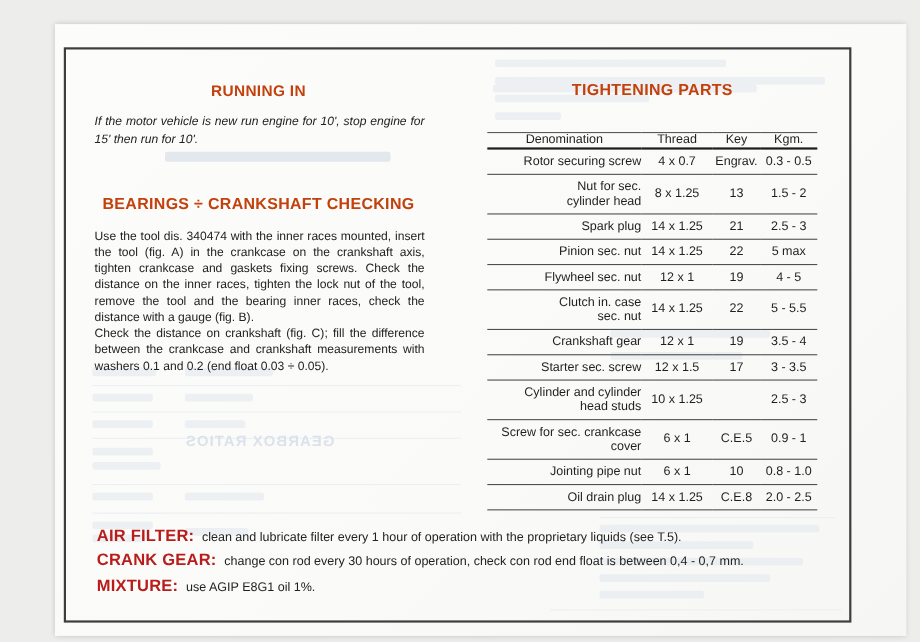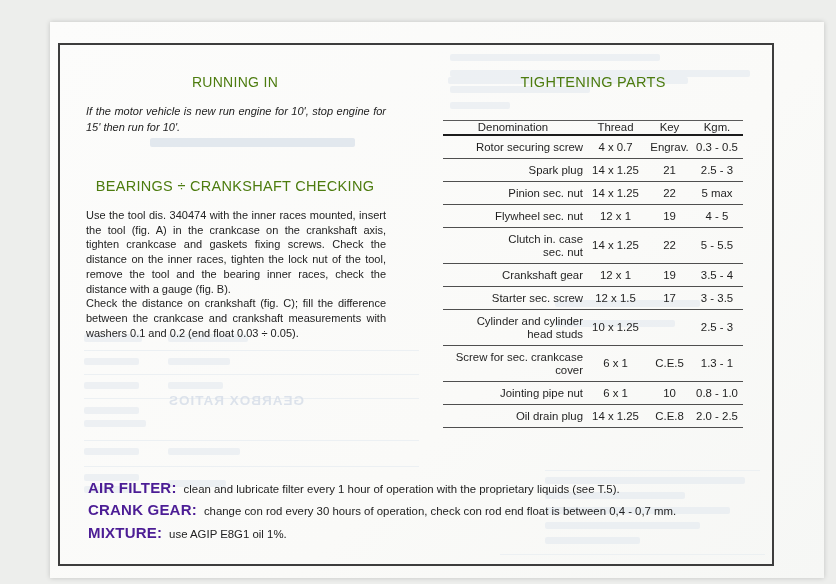--- a/index.html
+++ b/index.html
@@ -13,21 +13,21 @@
     position:absolute;left:50px;top:22px;width:774px;height:556px;
     background:linear-gradient(135deg,#fcfcfb 0%,#fafaf8 60%,#f6f7f5 100%);
     box-shadow:0 0 5px rgba(0,0,0,0.18);
   }
   .frame{
     position:absolute;left:58px;top:43px;width:712px;height:519px;
     border:2px solid #3d3d3d;
   }
   
   .h-center{
-    position:absolute;text-align:center;font-weight:normal;color:#4d7c0f;
+    position:absolute;text-align:center;font-weight:bold;color:#c2410c;
     letter-spacing:.3px;
   }
   .running-title{left:86px;top:74px;width:298px;font-size:14px;}
   .intro{
     position:absolute;left:86px;top:103px;width:300px;
     font-size:11px;line-height:16px;text-align:justify;color:#222;font-style:italic;
   }
   .bearings-title{left:86px;top:178px;width:298px;font-size:14.5px;}
   .bearings-body{
     position:absolute;left:86px;top:208px;width:300px;
@@ -47,21 +47,21 @@
     padding:0 0;line-height:13px;color:#1f1f1f;
   }
   table.tbl td{
     border-bottom:1.3px solid #4f4f4f;
     padding:4.5px 0;line-height:13px;vertical-align:middle;
   }
   td.d{padding-left:7px;white-space:pre-line;text-align:right;}
   td.c{text-align:center;}
   
   .footer-item{position:absolute;left:88px;white-space:nowrap;}
-  .footer-label{font-weight:bold;font-size:15px;color:#4c1d95;letter-spacing:.2px;}
+  .footer-label{font-weight:bold;font-size:15px;color:#b91c1c;letter-spacing:.2px;}
   .footer-text{font-size:11.4px;color:#222;margin-left:7px;}
   .fi-1{top:479px;}
   .fi-2{top:501px;}
   .fi-3{top:524px;}
   
   .bleed{
     position:absolute;background:#e2e8ef;opacity:.55;border-radius:2px;
     filter:blur(.6px);pointer-events:none;
   }
   .bleed.dk{background:#d8e0ea;opacity:.7;}
@@ -144,20 +144,27 @@
     </tr>
   </thead>
   <tbody>
     <tr>
       <td class="d">Rotor securing screw</td>
       <td class="c">4 x 0.7</td>
       <td class="c">Engrav.</td>
       <td class="c">0.3 - 0.5</td>
     </tr>
     <tr>
+      <td class="d">Nut for sec.
+cylinder head</td>
+      <td class="c">8 x 1.25</td>
+      <td class="c">13</td>
+      <td class="c">1.5 - 2</td>
+    </tr>
+    <tr>
       <td class="d">Spark plug</td>
       <td class="c">14 x 1.25</td>
       <td class="c">21</td>
       <td class="c">2.5 - 3</td>
     </tr>
     <tr>
       <td class="d">Pinion sec. nut</td>
       <td class="c">14 x 1.25</td>
       <td class="c">22</td>
       <td class="c">5 max</td>
@@ -192,21 +199,21 @@
 head studs</td>
       <td class="c">10 x 1.25</td>
       <td class="c"></td>
       <td class="c">2.5 - 3</td>
     </tr>
     <tr>
       <td class="d">Screw for sec. crankcase
 cover</td>
       <td class="c">6 x 1</td>
       <td class="c">C.E.5</td>
-      <td class="c">1.3 - 1</td>
+      <td class="c">0.9 - 1</td>
     </tr>
     <tr>
       <td class="d">Jointing pipe nut</td>
       <td class="c">6 x 1</td>
       <td class="c">10</td>
       <td class="c">0.8 - 1.0</td>
     </tr>
     <tr>
       <td class="d">Oil drain plug</td>
       <td class="c">14 x 1.25</td>

